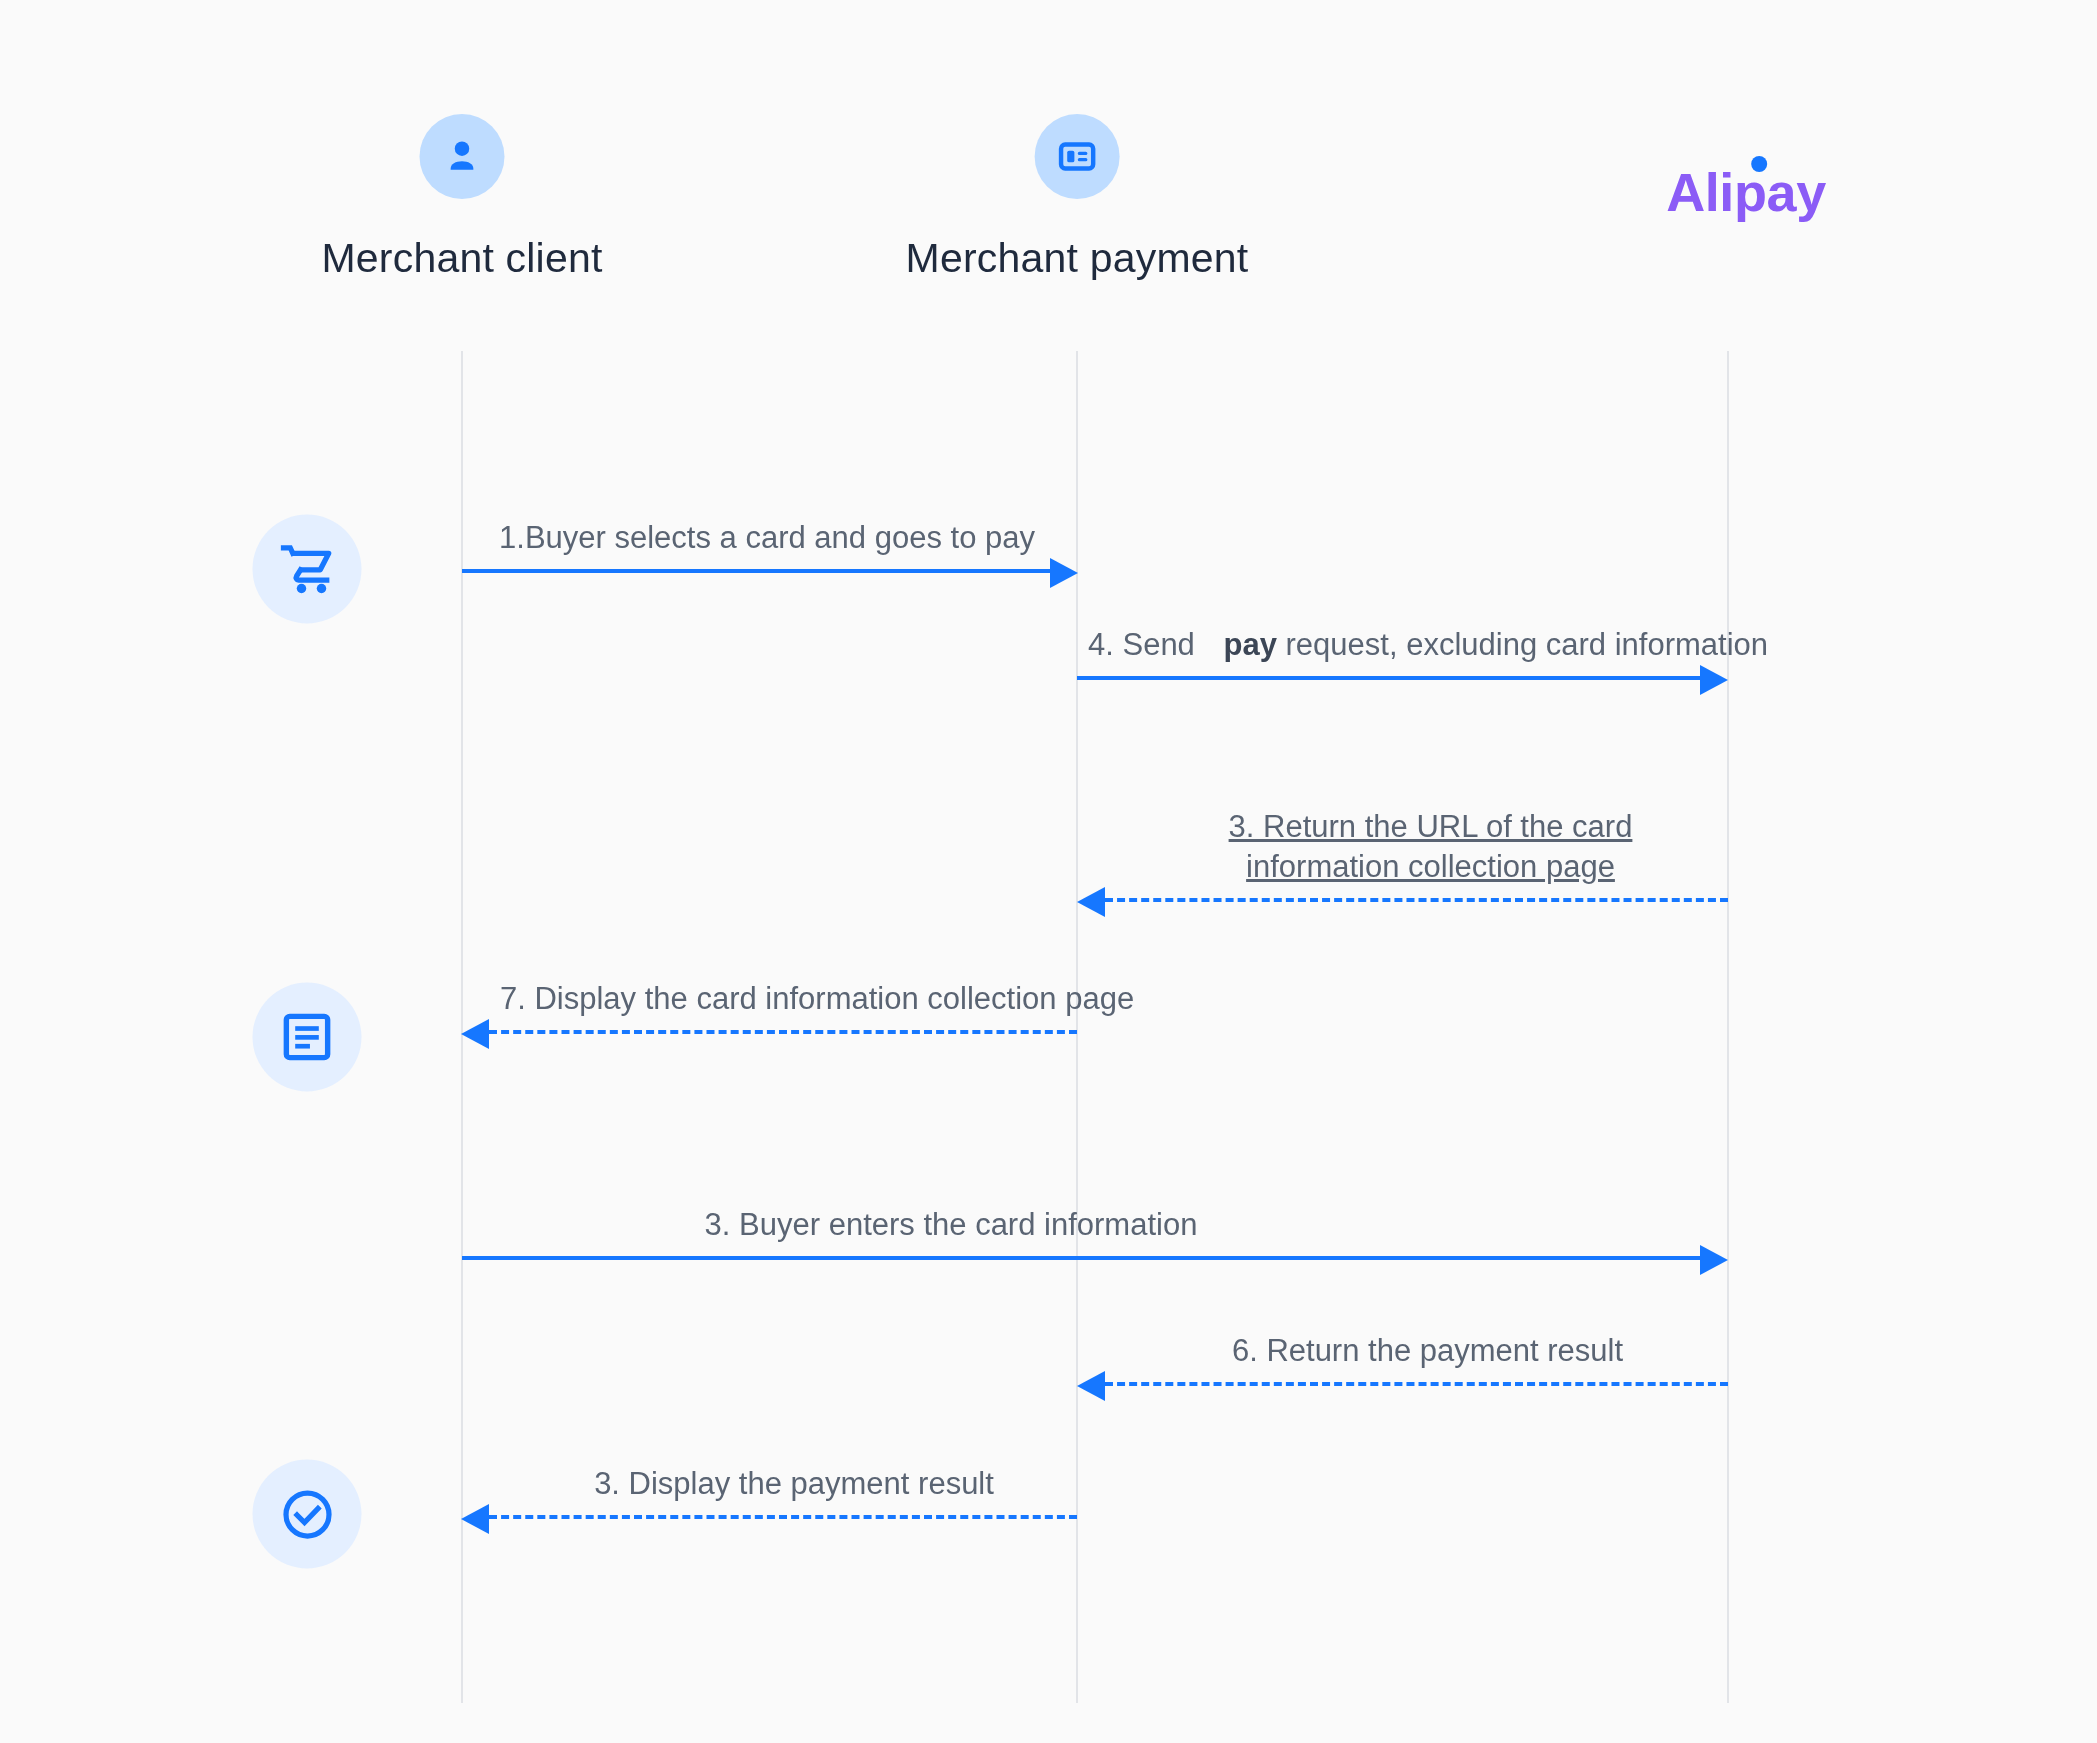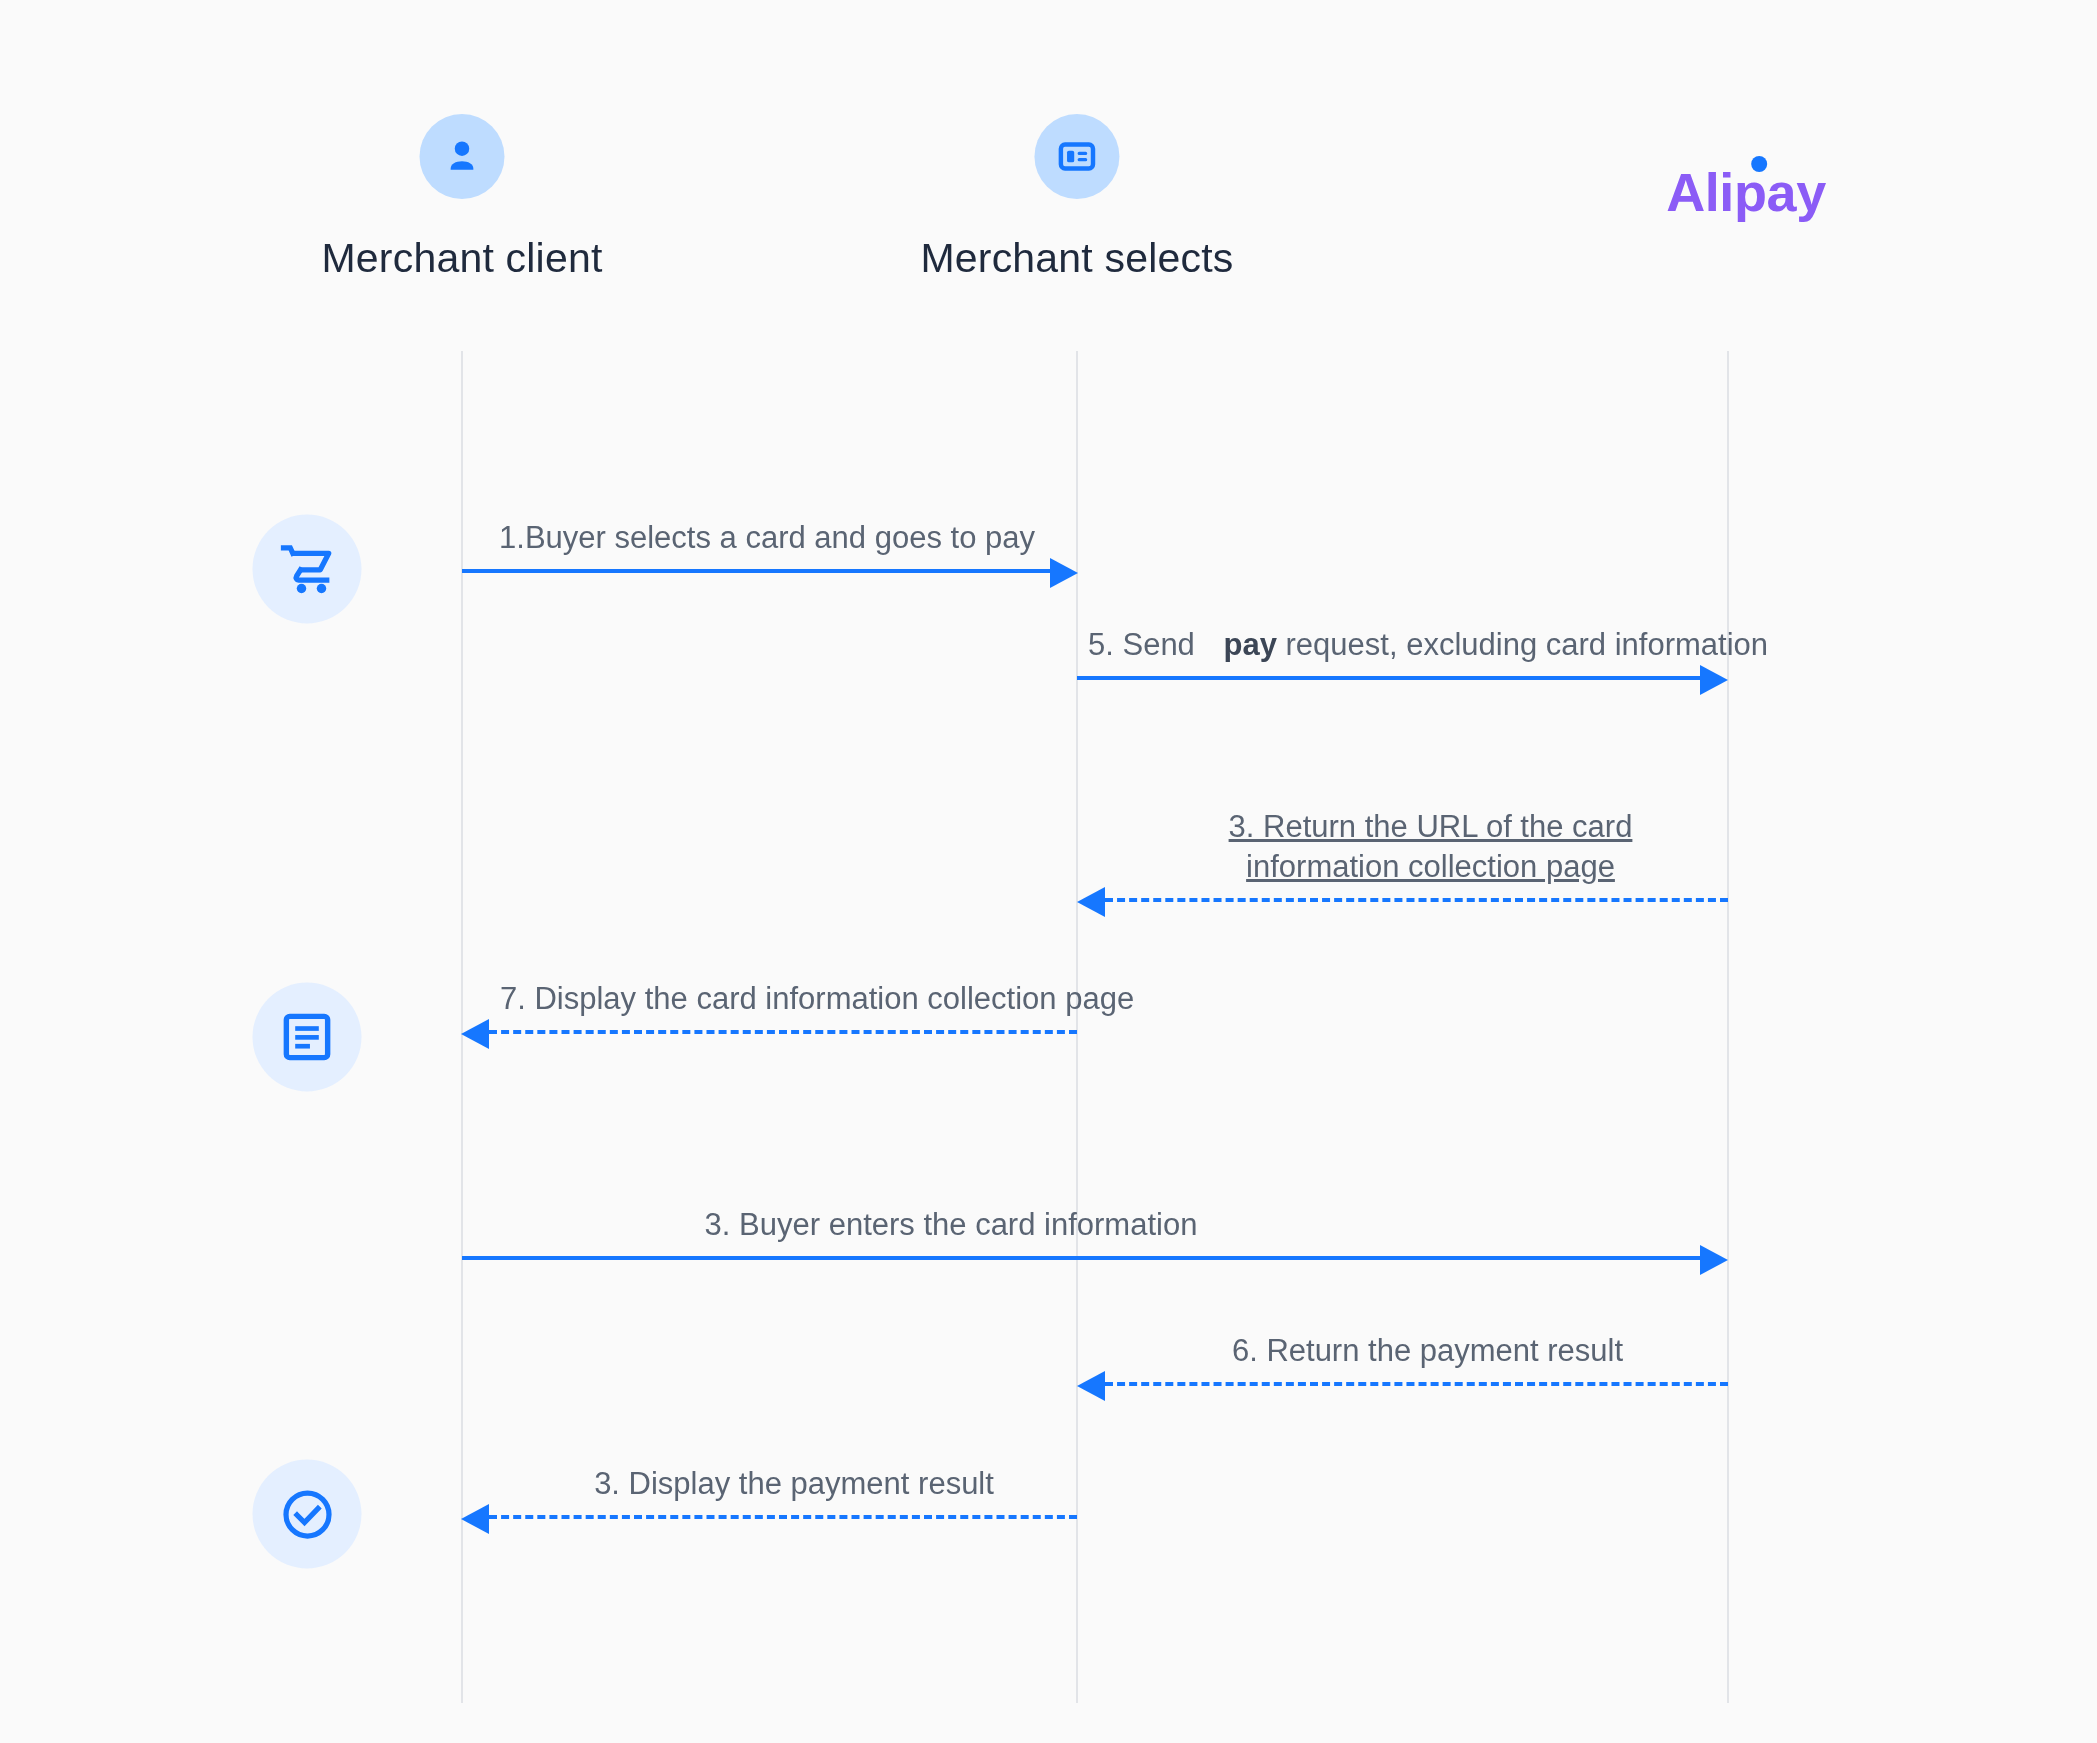--- a/index.html
+++ b/index.html
@@ -149,21 +149,21 @@
 
   <div class="actor" style="left:1077px; top:114px;">
     <div class="actor-badge">
       <svg width="41" height="41" viewBox="0 0 24 24" aria-hidden="true">
         <rect x="2.6" y="5" width="18.8" height="14" rx="2.4" fill="none" stroke="#1677ff" stroke-width="2.6"></rect>
         <rect x="6.2" y="8.6" width="4.2" height="6.8" rx="1.1" fill="#1677ff"></rect>
         <rect x="12.4" y="9.2" width="5.6" height="1.9" rx="0.9" fill="#1677ff"></rect>
         <rect x="12.4" y="12.9" width="5.6" height="1.9" rx="0.9" fill="#1677ff"></rect>
       </svg>
     </div>
-    <div class="actor-label">Merchant selects</div>
+    <div class="actor-label">Merchant payment</div>
   </div>
 
   <div class="alipay-mark" style="left:1746px; top:161px;">
     <span>Alipay</span>
     <span class="alipay-dot" style="left:85px; top:-4.9px;"></span>
   </div>
 
   <div class="lifeline" style="left:461px; top:351px; height:1352px;"></div>
   <div class="lifeline" style="left:1076px; top:351px; height:1352px;"></div>
   <div class="lifeline" style="left:1727px; top:351px; height:1352px;"></div>
@@ -196,21 +196,21 @@
 
   <div class="msg" style="left:462px; top:569px; width:588px;">
     <div class="msg-label">1.Buyer selects a card and goes to pay</div>
     <div class="msg-line" style="width:588px;">
       <span class="arrowhead right"></span>
     </div>
   </div>
 
   <div class="msg" style="left:1077px; top:676px; width:623px;">
     <div class="msg-label">
-      <span>5. Send </span><b>pay</b><span> request, excluding card information</span>
+      <span>4. Send </span><b>pay</b><span> request, excluding card information</span>
     </div>
     <div class="msg-line" style="width:623px;">
       <span class="arrowhead right"></span>
     </div>
   </div>
 
   <div class="msg" style="left:1105px; top:898px; width:623px;">
     <div class="msg-label wrap" style="width:439px; left:106px;text-decoration:underline;">3. Return the URL of the card information collection page</div>
     <div class="msg-line dashed" style="width:623px;">
       <span class="arrowhead left"></span>

